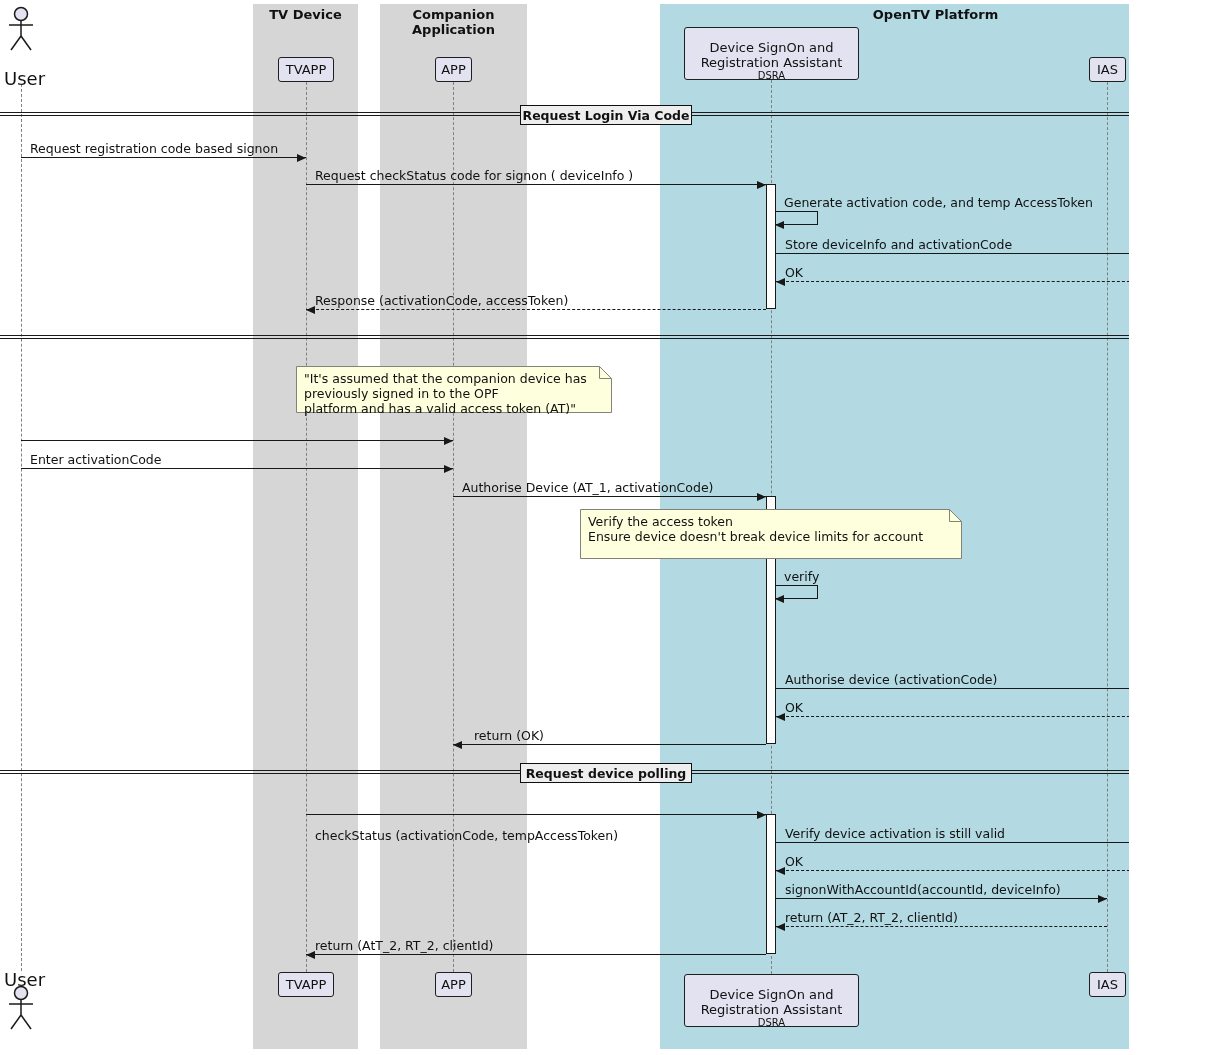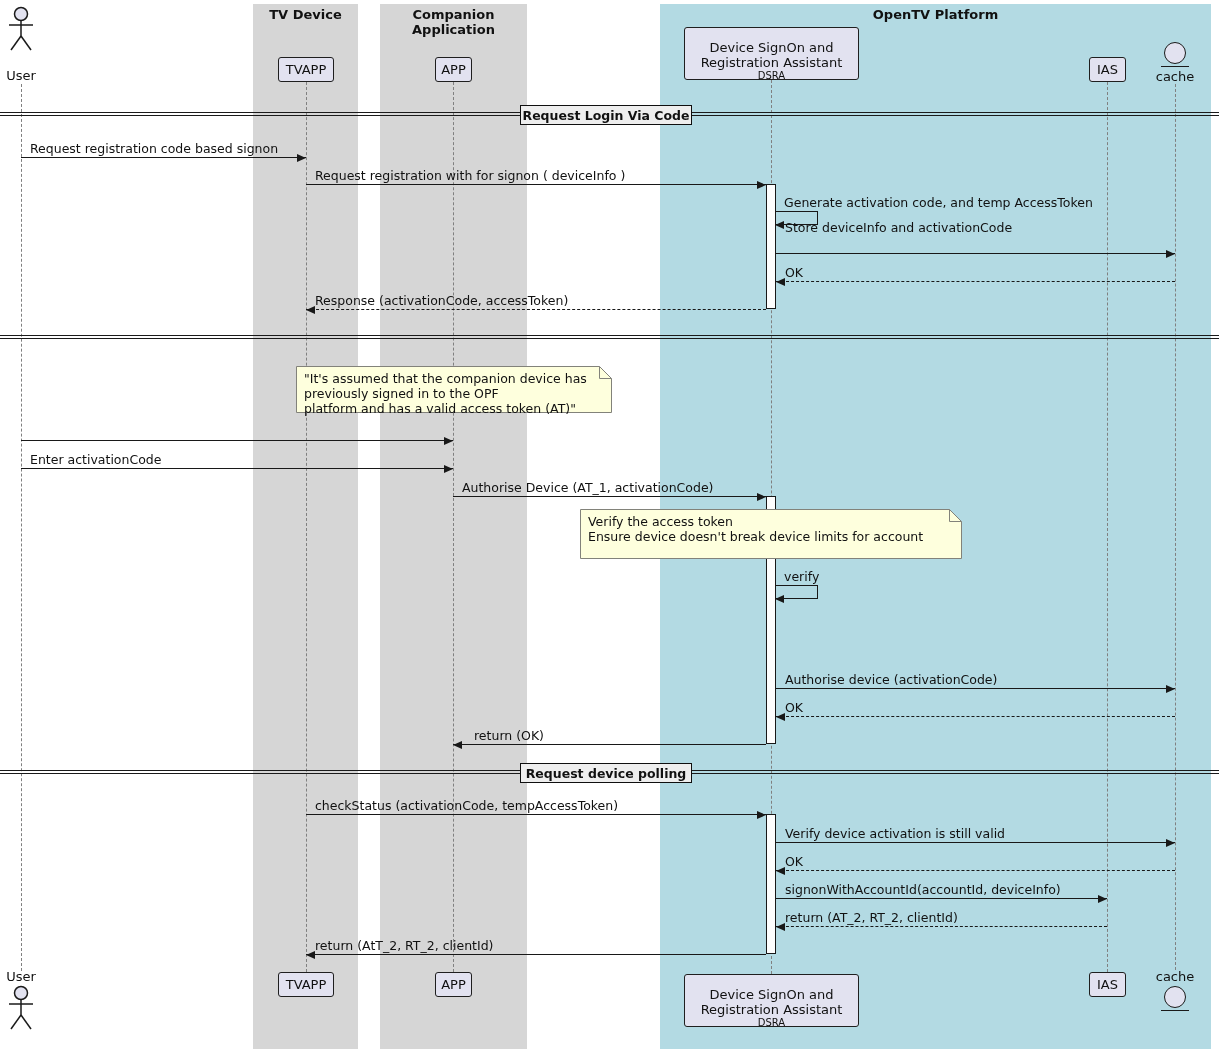--- a/index.html
+++ b/index.html
@@ -1,17 +1,17 @@
 <!DOCTYPE html>
 <html><head>
 <meta charset="utf-8">
 <style>
   * { box-sizing: border-box; }
   body { margin:0; background:#ffffff; font-family:"DejaVu Sans","Liberation Sans",sans-serif; color:#111; }
-  #diagram { position:relative; width:1219px; height:1055px; background:#fff; overflow:hidden; }
+  #diagram { position:relative; width:1129px; height:1055px; background:#fff; overflow:hidden; }
 
   .col { position:absolute; top:4px; height:1045px; }
   .col.gray { background:#d6d6d6; }
   .col.blue { background:#b3dae3; }
   .col-title { position:absolute; top:7px; height:16px; font-weight:bold; font-size:13px; text-align:center; }
 
   .lifeline { position:absolute; width:0; border-left:1px dashed #808080; }
 
   .divband { position:absolute; left:0; width:1219px; height:4px; border-top:1px solid #1a1a1a; border-bottom:1px solid #1a1a1a; }
   .divlabel { position:absolute; height:20px; background:#eeeeee; border:1.5px solid #0f0f0f; font-weight:bold; font-size:12.5px; display:flex; align-items:center; justify-content:center; white-space:nowrap; }
@@ -34,21 +34,21 @@
 
   .note { position:absolute; }
   .note svg { position:absolute; left:0; top:0; }
   .notebg { fill:#feffdd; stroke:#82827a; }
   .notefold { fill:none; stroke:#82827a; }
   .note-text { position:absolute; left:8px; top:5px; right:14px; white-space:pre-line; font-size:12.5px; line-height:15px; }
 
   .actor { position:absolute; }
   .actor circle { fill:#e2e2f0; stroke:#1a1a1a; stroke-width:1.5; }
   .actor line { stroke:#1a1a1a; stroke-width:1.5; }
-  .actor-label { position:absolute; font-size:13px; text-align:center; }
+  .actor-label { position:absolute; font-size:18px; text-align:center; }
 
   .entity-circle { position:absolute; width:22px; height:22px; border-radius:50%; background:#e2e2f0; border:1.5px solid #1a1a1a; }
   .entity-line { position:absolute; width:28px; height:0; border-top:1.5px solid #1a1a1a; }
 </style>
 </head>
 <body>
 
 <div id="diagram">
 
   <div class="col gray" style="left:253px;width:105px"></div>
@@ -74,27 +74,27 @@
   <div class="divband" style="top:770px"></div>
   <div class="divlabel" style="left:520px;top:763px;width:172px">Request device polling</div>
 
   <div class="activation" style="top:184px;height:125px"></div>
   <div class="activation" style="top:496px;height:248px"></div>
   <div class="activation" style="top:814px;height:140px"></div>
 
   <div class="mlabel" style="left:30px;top:141px">Request registration code based signon</div>
   <div class="mline to-right" style="left:21px;top:157px;width:285px"></div>
 
-  <div class="mlabel" style="left:315px;top:168px">Request registration with for signon ( deviceInfo )</div>
+  <div class="mlabel" style="left:315px;top:168px">Request checkStatus code for signon ( deviceInfo )</div>
   <div class="mline to-right" style="left:306px;top:184px;width:460px"></div>
 
   <div class="mlabel" style="left:784px;top:195px">Generate activation code, and temp AccessToken</div>
   <div class="selfmsg" style="left:776px;top:211px;width:42px;height:14px"></div>
 
-  <div class="mlabel" style="left:785px;top:220px">Store deviceInfo and activationCode</div>
+  <div class="mlabel" style="left:785px;top:237px">Store deviceInfo and activationCode</div>
   <div class="mline to-right" style="left:776px;top:253px;width:399px"></div>
 
   <div class="mlabel" style="left:785px;top:265px">OK</div>
   <div class="mline dashed to-left" style="left:776px;top:281px;width:399px"></div>
 
   <div class="mlabel" style="left:315px;top:293px">Response (activationCode, accessToken)</div>
   <div class="mline dashed to-left" style="left:306px;top:309px;width:460px"></div>
 
   <div class="note" style="left:296px;top:366px;width:316px;height:47px">
     <svg width="316" height="47">
@@ -129,21 +129,21 @@
 
   <div class="mlabel" style="left:785px;top:672px">Authorise device (activationCode)</div>
   <div class="mline to-right" style="left:776px;top:688px;width:399px"></div>
 
   <div class="mlabel" style="left:785px;top:700px">OK</div>
   <div class="mline dashed to-left" style="left:776px;top:716px;width:399px"></div>
 
   <div class="mlabel" style="left:474px;top:728px">return (OK)</div>
   <div class="mline to-left" style="left:453px;top:744px;width:313px"></div>
 
-  <div class="mlabel" style="left:315px;top:798px">checkStatus (activationCode, tempAccessToken)</div>
+  <div class="mlabel" style="left:315px;top:828px">checkStatus (activationCode, tempAccessToken)</div>
   <div class="mline to-right" style="left:306px;top:814px;width:460px"></div>
 
   <div class="mlabel" style="left:785px;top:826px">Verify device activation is still valid</div>
   <div class="mline to-right" style="left:776px;top:842px;width:399px"></div>
 
   <div class="mlabel" style="left:785px;top:854px">OK</div>
   <div class="mline dashed to-left" style="left:776px;top:870px;width:399px"></div>
 
   <div class="mlabel" style="left:785px;top:882px">signonWithAccountId(accountId, deviceInfo)</div>
   <div class="mline to-right" style="left:776px;top:898px;width:331px"></div>

